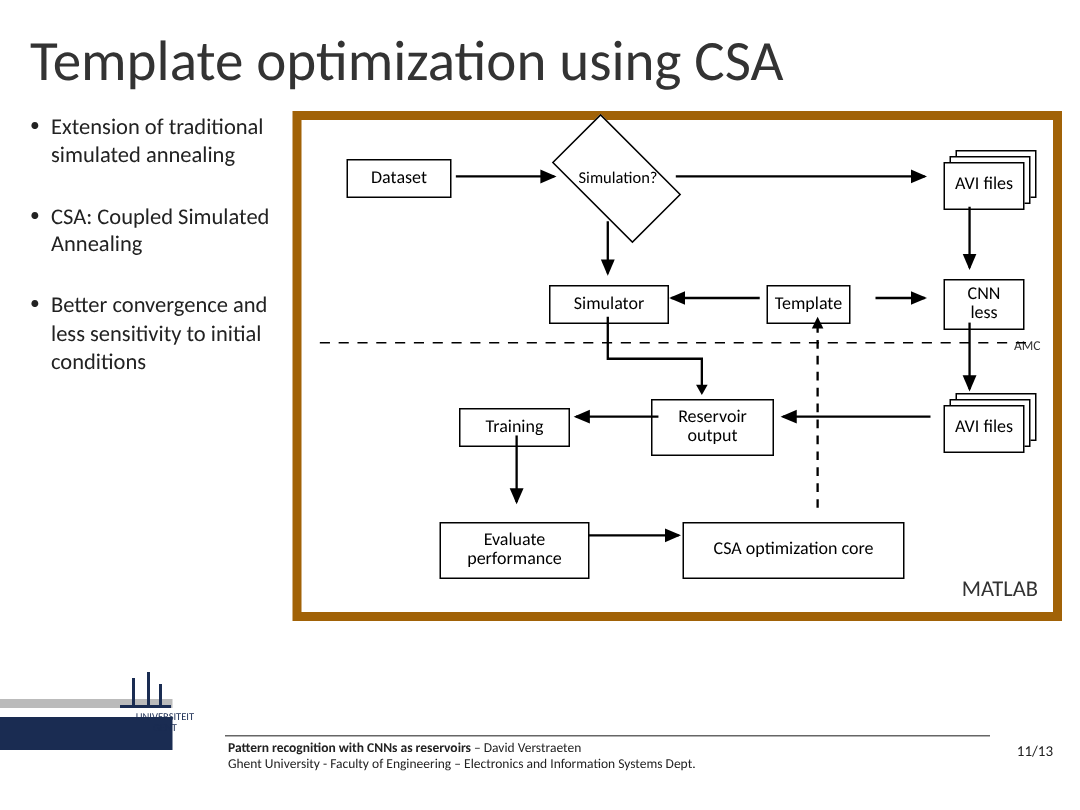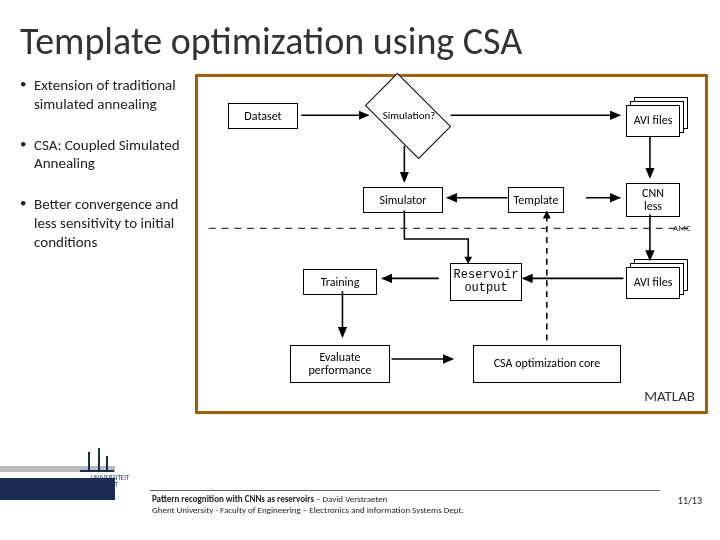--- a/index.html
+++ b/index.html
@@ -38,21 +38,21 @@
     content: "•";
     position: absolute;
     left: 0;
     top: 0;
     color: #222;
     font-size: 13px;
   }
   .diagram {
     flex: 1;
     position: relative;
-    border: 3px solid #a16207;
+    border: 6px solid #a16207;
     height: 340px;
     background: #fff;
     font-size: 12px;
     color: #000;
   }
   .box {
     position: absolute;
     border: 1.5px solid #000;
     background: #fff;
     text-align: center;
@@ -160,28 +160,28 @@
     <div class="stack-shadow" style="left:436px; top:20px; width:54px; height:32px;"></div>
     <div class="stack-shadow" style="left:432px; top:24px; width:54px; height:32px;"></div>
     <div class="box" style="left:428px; top:28px; width:54px; height:32px; line-height:1.1;">AVI files</div>
 
     <div class="box" style="left:165px; top:110px; width:80px; height:26px;">Simulator</div>
     <div class="box" style="left:310px; top:110px; width:56px; height:26px;">Template</div>
     <div class="box" style="left:428px; top:106px; width:54px; height:34px; line-height:1.1;">CNN less</div>
     <div class="amc-label" style="left:475px; top:145px;">AMC</div>
 
     <div class="box" style="left:105px; top:192px; width:74px; height:26px;text-align:center;">Training</div>
-    <div class="box" style="left:252px; top:186px; width:72px; height:38px; line-height:1.1;font-family:Liberation Mono, monospace;">Reservoir output</div>
+    <div class="box" style="left:233px; top:186px; width:82px; height:38px; line-height:1.1;">Reservoir output</div>
 
     <div class="stack-shadow" style="left:436px; top:182px; width:54px; height:32px;"></div>
     <div class="stack-shadow" style="left:432px; top:186px; width:54px; height:32px;"></div>
     <div class="box" style="left:428px; top:190px; width:54px; height:32px; line-height:1.1;">AVI files</div>
 
     <div class="box" style="left:92px; top:268px; width:100px; height:38px; line-height:1.1;">Evaluate performance</div>
-    <div class="box" style="left:275px; top:268px; width:148px; height:38px; line-height:1.1;">CSA optimization core</div>
+    <div class="box" style="left:254px; top:268px; width:148px; height:38px; line-height:1.1;">CSA optimization core</div>
 
     <div class="matlab-label">MATLAB</div>
 
     <svg class="arrows" viewBox="0 0 506 340">
       <defs>
         <marker id="ah" markerWidth="8" markerHeight="8" refX="6" refY="3" orient="auto">
           <path d="M0,0 L7,3 L0,6 Z" fill="#000"></path>
         </marker>
       </defs>
 

